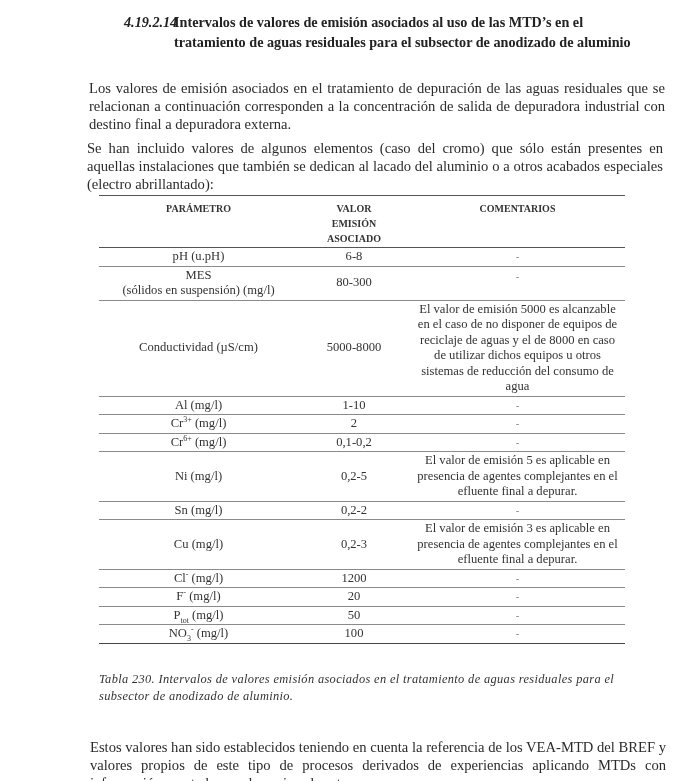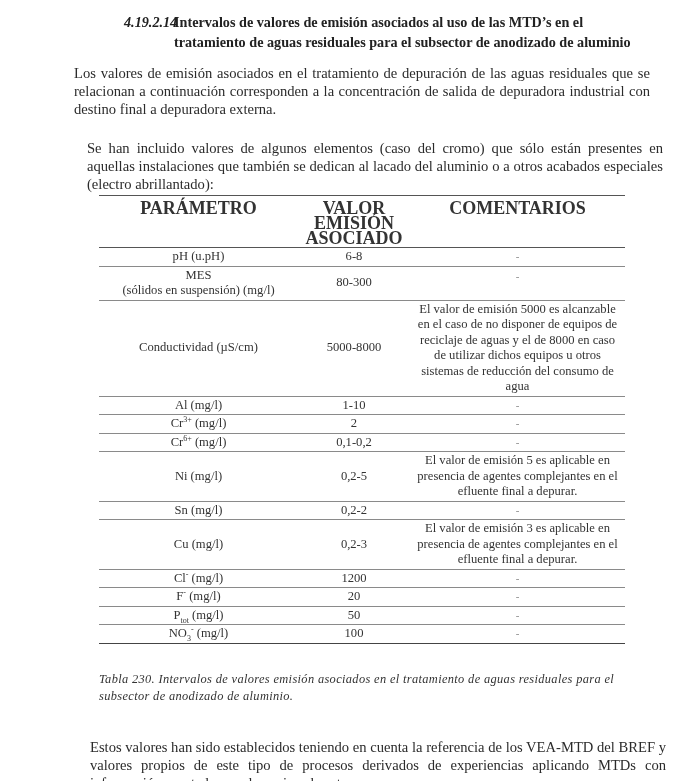--- a/index.html
+++ b/index.html
@@ -20,21 +20,21 @@
   }
   #p1 { top: 64px; }
   #p2 { top: 126px; }
   #p3 { top: 722px; }
 
   table.tbl {
     position: absolute; left: 99px; top: 195px; width: 526px;
     border-collapse: collapse; font-size: 12.6px; color: #333;
   }
   table.tbl th {
-    font-weight: bold; font-size: 18px; color: #333; vertical-align: top;
+    font-weight: bold; font-size: 10px; color: #333; vertical-align: top;
     padding: 5px 2px 1px 2px; line-height: 15px;
     border-top: 1.6px solid #555; border-bottom: 1.6px solid #555;
   }
   table.tbl td {
     text-align: center; vertical-align: middle;
     padding: 1px 3px; line-height: 15.5px;
     border-bottom: 1.2px solid #8a8a8a;
   }
   table.tbl tr.last td { border-bottom: 1.8px solid #444; }
   col.c1 { width: 199px; }
@@ -52,21 +52,21 @@
   }
 </style>
 </head>
 <body>
 
 <div class="heading">
   <span class="num">4.19.2.14</span>
   <span class="text">Intervalos de valores de emisión asociados al uso de las MTD’s en el tratamiento de aguas residuales para el subsector de anodizado de aluminio</span>
 </div>
 
-<p class="para" id="p1" style="margin:0">Los valores de emisión asociados en el tratamiento de depuración de las aguas residuales que se relacionan a continuación corresponden a la concentración de salida de depuradora industrial con destino final a depuradora externa.</p>
+<p class="para" id="p1" style="margin:15px">Los valores de emisión asociados en el tratamiento de depuración de las aguas residuales que se relacionan a continuación corresponden a la concentración de salida de depuradora industrial con destino final a depuradora externa.</p>
 <p class="para" id="p2" style="margin:13px">Se han incluido valores de algunos elementos (caso del cromo) que sólo están presentes en aquellas instalaciones que también se dedican al lacado del aluminio o a otros acabados especiales (electro abrillantado):</p>
 
 <table class="tbl">
   <colgroup>
       <col class="c1">
       <col class="c2">
       <col class="c3">
     </colgroup>
   <thead>
     <tr>

